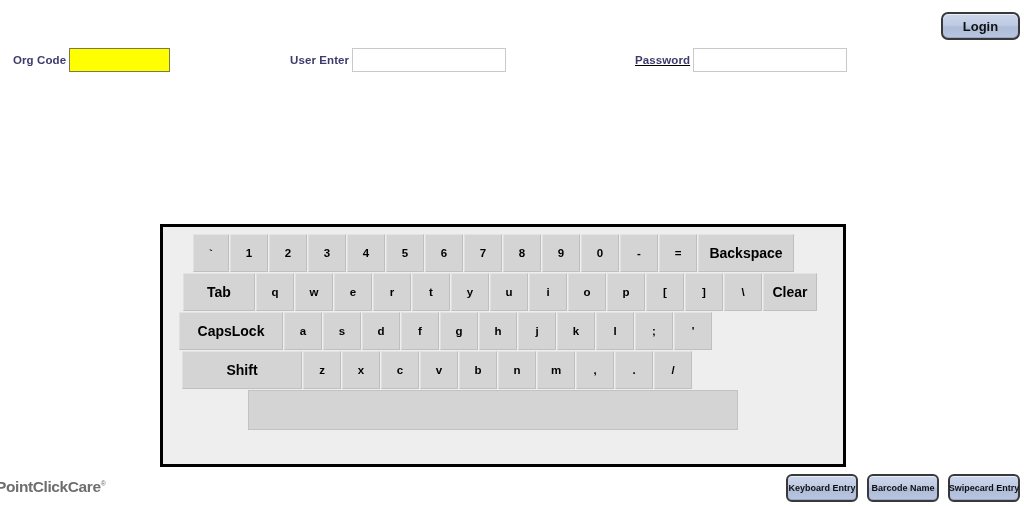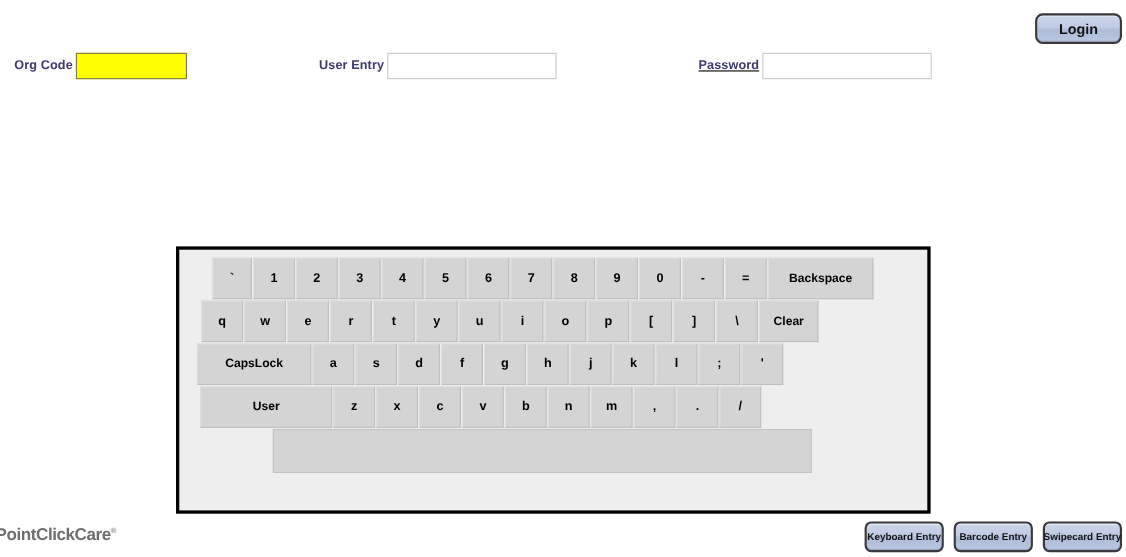--- a/index.html
+++ b/index.html
@@ -121,21 +121,21 @@
     display: flex;
     align-items: center;
     justify-content: center;
     cursor: pointer;
     padding: 0;
     margin-right: 1px;
     user-select: none;
     white-space: nowrap;
   }
   .key:last-child { margin-right: 0; }
-  .key.wide    { font-size: 11px; }
+  .key.wide    { font-size: 14px; }
   .key.exitkey { color: #ee2222; }
   .key.spacebar {
     height: 40px;
     border: 1px solid #c2c2c2;
   }
 
   
   #brand-logo {
     position: absolute;
     left: -4px; top: 478px;
@@ -170,21 +170,21 @@
 <body>
 
 <div id="login-bar">
 
   <div class="field-group" id="group-orgcode">
     <span class="field-label">Org Code</span>
     <input class="field-input focused" id="orgcode-input" type="text" value="" style="">
   </div>
 
   <div class="field-group" id="group-username">
-    <span class="field-label">User Entry</span>
+    <span class="field-label">User Enter</span>
     <input class="field-input" id="username-input" type="text" value="" style="">
   </div>
 
   <div class="field-group" id="group-password">
     <span class="field-label">Password</span>
     <input class="field-input" id="password-input" type="password" value="" style="">
   </div>
 
   <button class="blue-btn" id="login-button">Login</button>
 </div>
@@ -201,20 +201,21 @@
       <button class="key" style="width: 38px;">6</button>
       <button class="key" style="width: 38px;">7</button>
       <button class="key" style="width: 38px;">8</button>
       <button class="key" style="width: 38px;">9</button>
       <button class="key" style="width: 38px;">0</button>
       <button class="key" style="width: 38px;">-</button>
       <button class="key" style="width: 38px;">=</button>
       <button class="key wide" style="width: 96px;">Backspace</button>
     </div>
     <div class="kb-row" id="kb-row-1">
+      <button class="key wide" style="width: 72px;">Tab</button>
       <button class="key" style="width: 38px;">q</button>
       <button class="key" style="width: 38px;">w</button>
       <button class="key" style="width: 38px;">e</button>
       <button class="key" style="width: 38px;">r</button>
       <button class="key" style="width: 38px;">t</button>
       <button class="key" style="width: 38px;">y</button>
       <button class="key" style="width: 38px;">u</button>
       <button class="key" style="width: 38px;">i</button>
       <button class="key" style="width: 38px;">o</button>
       <button class="key" style="width: 38px;">p</button>
@@ -231,36 +232,36 @@
       <button class="key" style="width: 38px;">f</button>
       <button class="key" style="width: 38px;">g</button>
       <button class="key" style="width: 38px;">h</button>
       <button class="key" style="width: 38px;">j</button>
       <button class="key" style="width: 38px;">k</button>
       <button class="key" style="width: 38px;">l</button>
       <button class="key" style="width: 38px;">;</button>
       <button class="key" style="width: 38px;">'</button>
     </div>
     <div class="kb-row" id="kb-row-3">
-      <button class="key wide" style="width: 120px;">User</button>
+      <button class="key wide" style="width: 120px;">Shift</button>
       <button class="key" style="width: 38px;">z</button>
       <button class="key" style="width: 38px;">x</button>
       <button class="key" style="width: 38px;">c</button>
       <button class="key" style="width: 38px;">v</button>
       <button class="key" style="width: 38px;">b</button>
       <button class="key" style="width: 38px;">n</button>
       <button class="key" style="width: 38px;">m</button>
       <button class="key" style="width: 38px;">,</button>
       <button class="key" style="width: 38px;">.</button>
       <button class="key" style="width: 38px;">/</button>
     </div>
     <div class="kb-row" id="kb-row-4">
       <button class="key spacebar" style="width: 490px;"></button>
     </div>
   </div>
 
 <div id="brand-logo"><span>PointClickCare</span><sup>®</sup></div>
 
 <div id="entry-buttons">
   <button class="blue-btn entry-btn">Keyboard Entry</button>
-  <button class="blue-btn entry-btn">Barcode Entry</button>
+  <button class="blue-btn entry-btn">Barcode Name</button>
   <button class="blue-btn entry-btn">Swipecard Entry</button>
 </div>
 
 </body></html>

